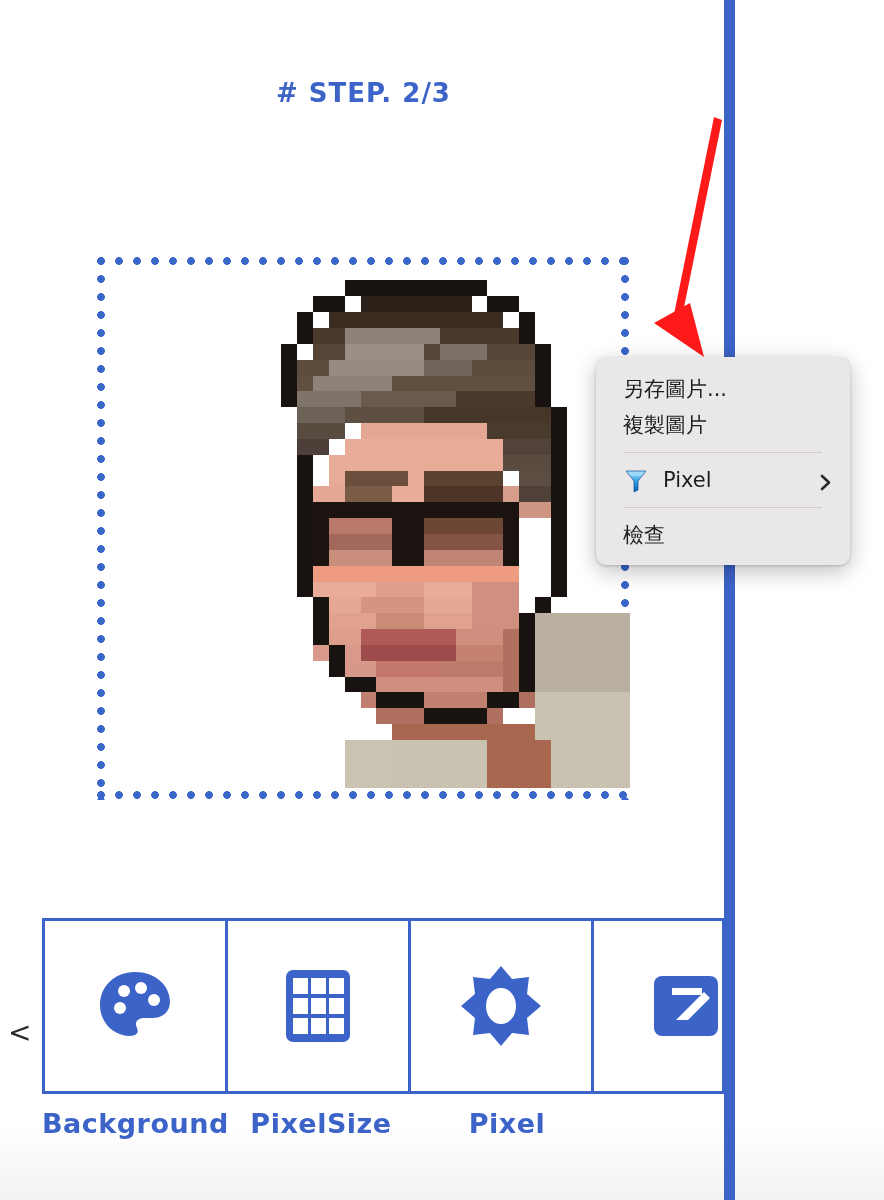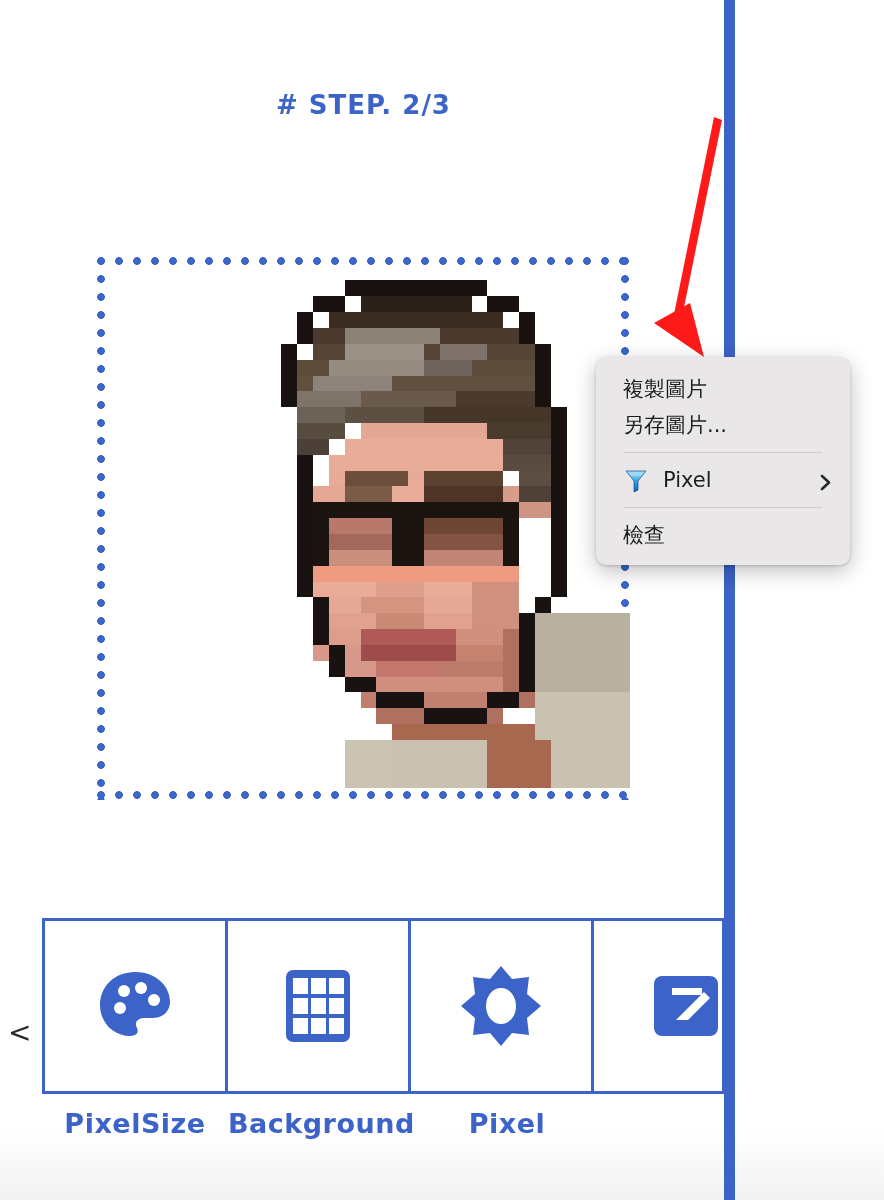--- a/index.html
+++ b/index.html
@@ -15,21 +15,20 @@
     background: linear-gradient(to bottom, #ffffff 0%, #ffffff 94%, #f2f2f2 100%);
   }
 
   
   .step-label {
     position: absolute; left: 0; top: 78px; width: 727px;
     text-align: center;
     font-size: 26px; font-weight: 700; letter-spacing: 1px;
     color: #3c63c8;
     font-family: "DejaVu Sans", sans-serif;
-    margin-top: 12px;
   }
   .page-title {
     position: absolute; left: 0; top: 160px; width: 727px;
     text-align: center;
     font-size: 48px; font-weight: 700; letter-spacing: -0.5px;
     color: #3c63c8;
     font-family: "DejaVu Sans", sans-serif;
   }
 
   
@@ -261,25 +260,25 @@
   <svg class="red-arrow" viewBox="0 0 115 270">
     <path d="M 84 12 L 92 15 L 48 232 L 40 229 Z" fill="#ff1a1a"></path>
     <path d="M 60 198 L 74 252 L 24 218 Z" fill="#ff1a1a"></path>
   </svg>
 
   <div class="blue-rule"></div>
 
   <div class="context-menu">
 
     <div class="menu-item">
+      <span class="m-label">另存圖片...</span>
+    </div>
+
+    <div class="menu-item">
       <span class="m-label">複製圖片</span>
-    </div>
-
-    <div class="menu-item">
-      <span class="m-label">另存圖片...</span>
     </div>
 
     <div class="menu-sep"></div>
 
     <div class="menu-item">
       <span class="onetab-icon">
         <svg viewBox="0 0 26 26" width="26" height="26">
           <defs>
             <linearGradient id="ot-g" x1="0" y1="0" x2="0" y2="1">
               <stop offset="0%" stop-color="#bfe6fb"></stop>
@@ -357,18 +356,18 @@
           <rect x="28" y="24" width="30" height="7" fill="#ffffff"></rect>
           <path d="M30 58 L60 28 L66 34 L36 64 Z" fill="#ffffff"></path>
           <rect x="28" y="56" width="32" height="8" fill="#3c63c8"></rect>
         </svg>
       </span>
     </div>
 
   </div>
 
   <div class="tool-labels">
+    <div class="tool-label">Background</div>
     <div class="tool-label">PixelSize</div>
-    <div class="tool-label">Background</div>
     <div class="tool-label">Pixel</div>
   </div>
 
 </div>
 
 </body></html>

